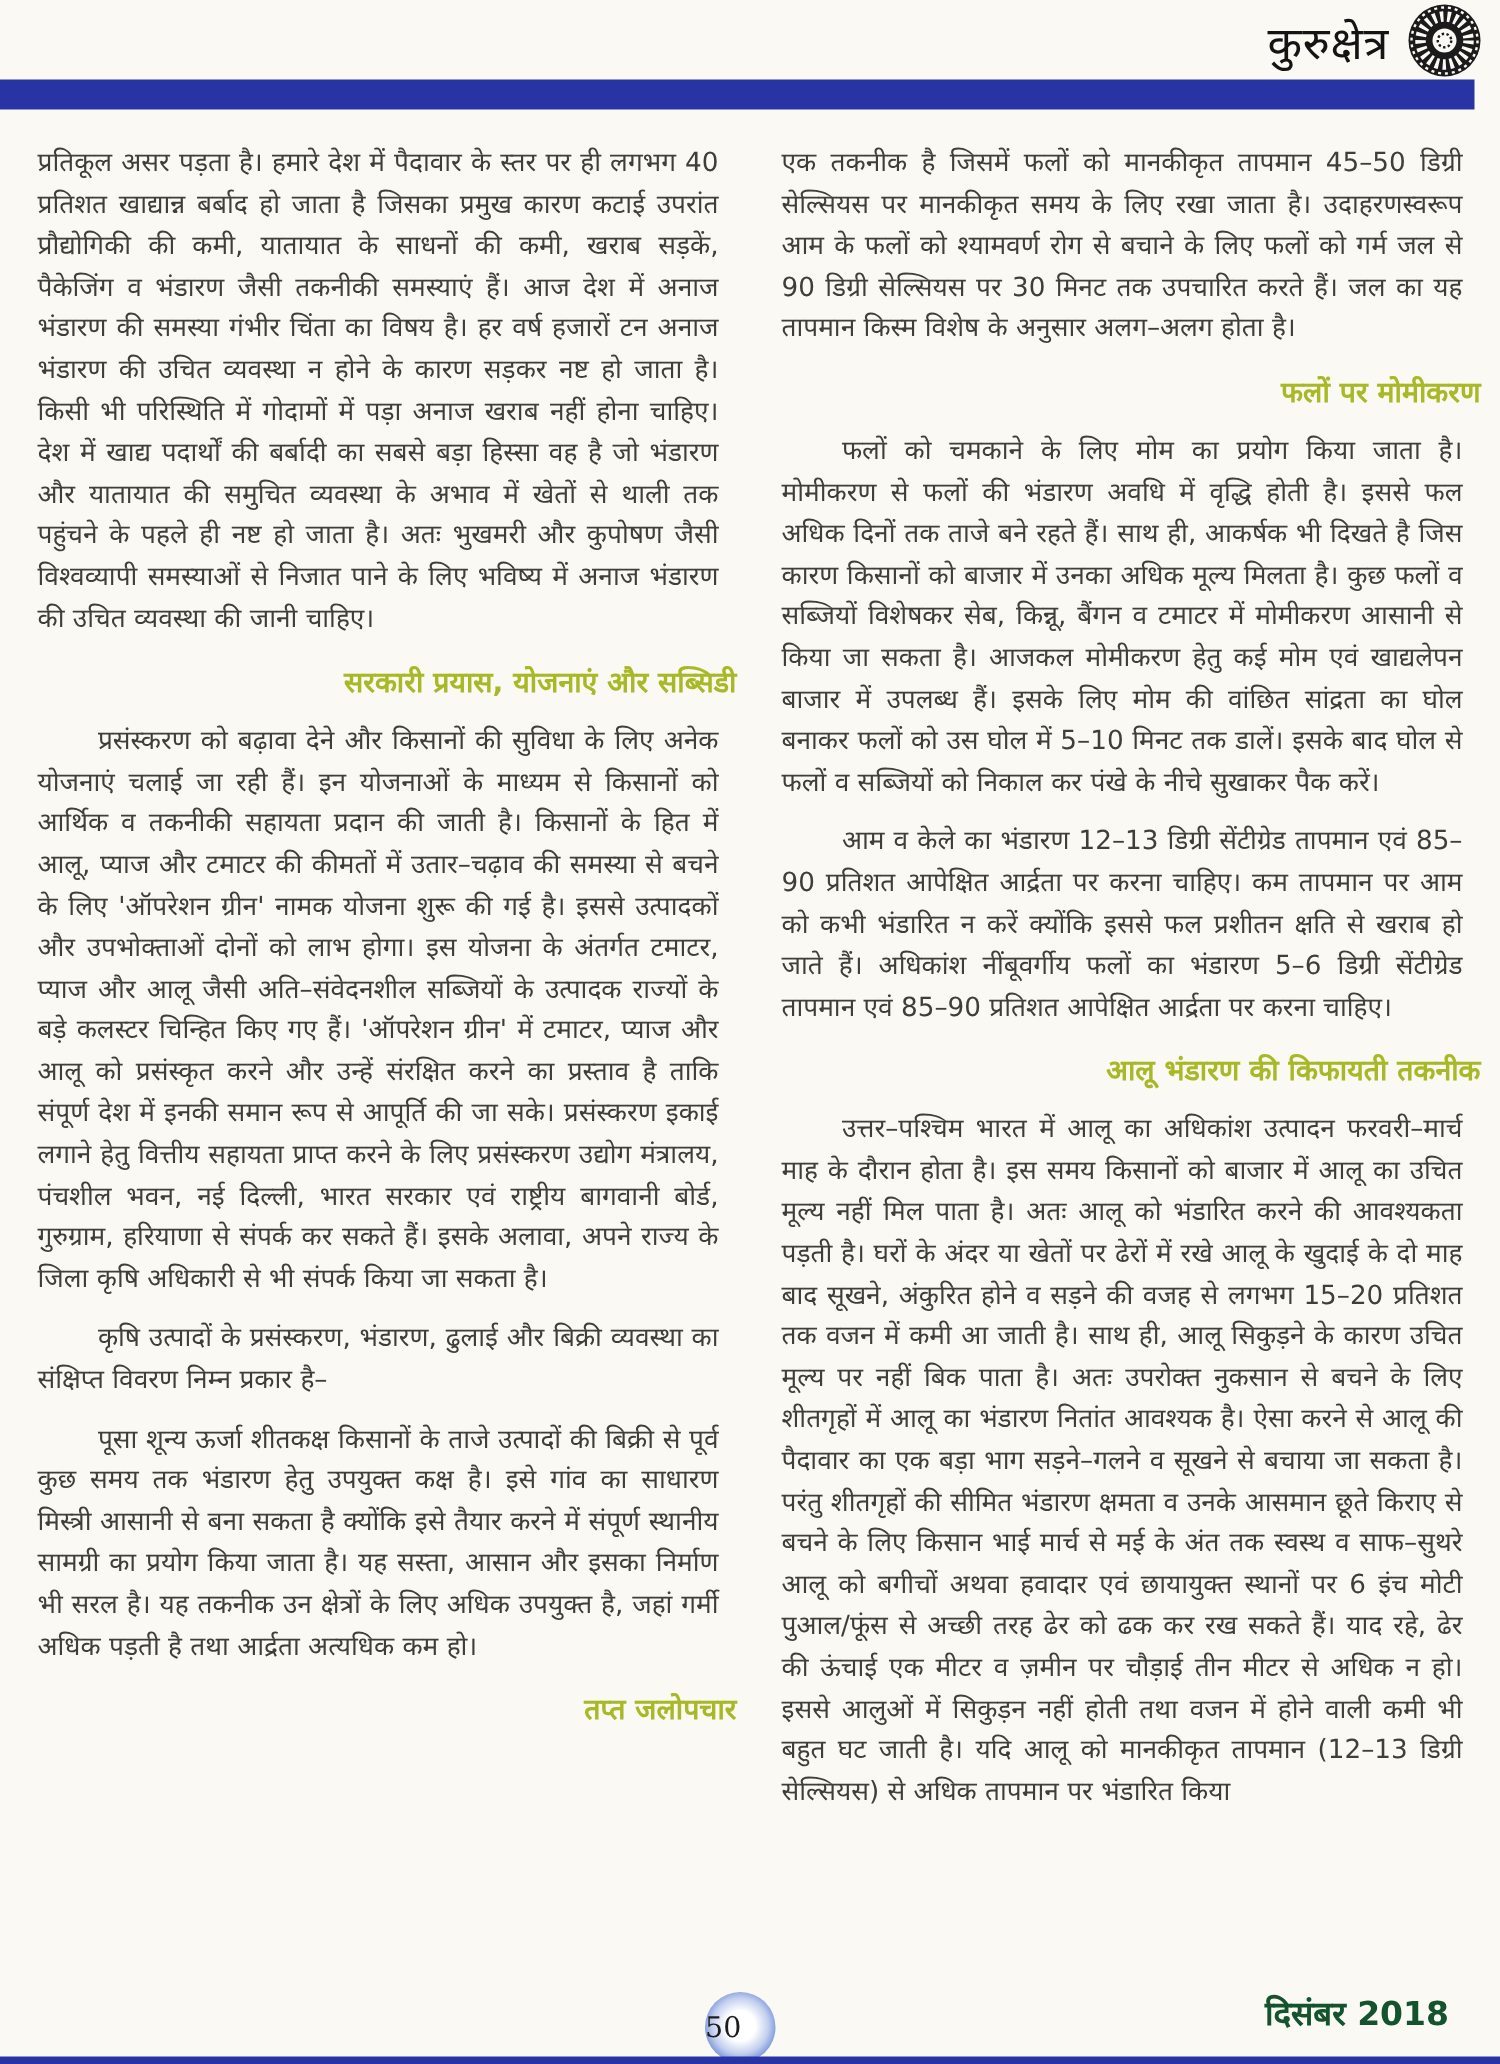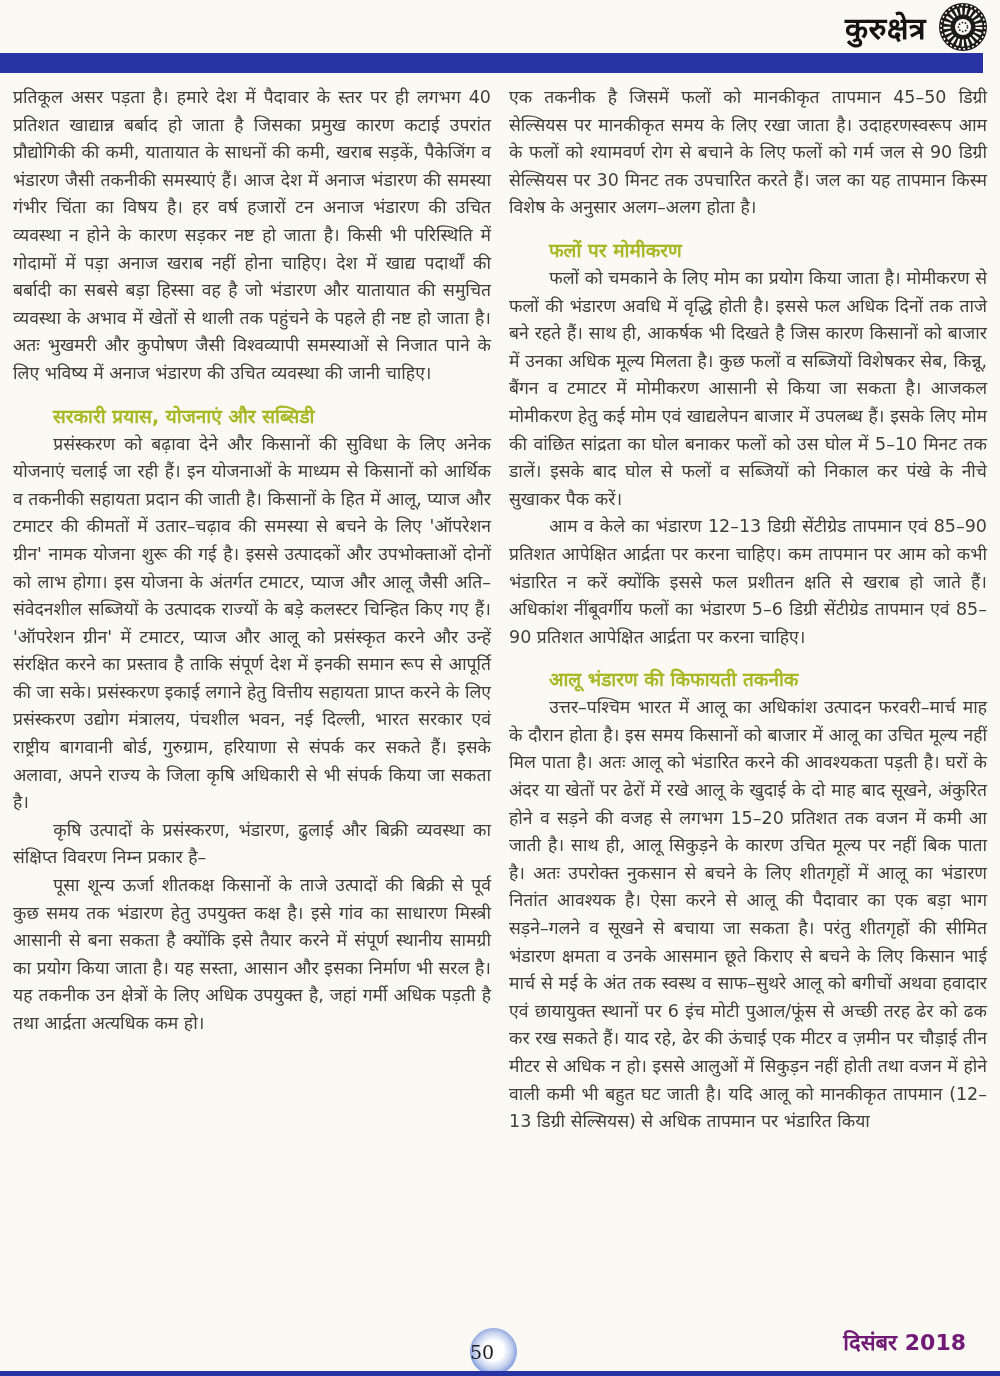--- a/index.html
+++ b/index.html
@@ -13,21 +13,21 @@
     width: 1000px; height: 1376px;
     background: #faf9f3;
     overflow: hidden;
   }
   
   .masthead {
     position: absolute; top: 2px; right: 12px;
     display: flex; align-items: center; gap: 12px;
   }
   .mag-title {
-    font-weight: bold; font-size: 30px; color: #141414;
+    font-weight: normal; font-size: 30px; color: #141414;
     letter-spacing: 0.5px;
   }
   .emblem { width: 50px; height: 50px; display: inline-block; }
   .blue-bar-top {
     position: absolute; top: 53px; left: 0;
     width: 983px; height: 20px;
     background: #2834a4;
   }
   .blue-bar-bottom {
     position: absolute; bottom: 0; left: 0;
@@ -39,46 +39,46 @@
     position: absolute; top: 84px; left: 13px; right: 13px;
     display: flex; gap: 18px;
   }
   .col {
     flex: 1;
     text-align: justify;
     color: #403e39;
     font-size: 17.5px;
     line-height: 27.6px;
   }
-  .para { margin: 0; text-indent: 2.3em; }
+  .para { margin: 12px; text-indent: 2.3em; }
   .para.no-indent { text-indent: 0; }
   .heading {
     margin: 15px 0 1px 0;
     font-size: 19px;
     line-height: 27px;
     font-weight: bold;
     color: #a9b827;
     text-indent: 2.1em;
-    text-align: left;
+    text-align: right;
   }
   
   .page-circle {
     position: absolute; left: 470px; top: 1328px;
     width: 47px; height: 47px; border-radius: 50%;
     background: radial-gradient(circle at 50% 48%,
       #ffffff 0%, #ffffff 30%, #c3cfee 55%, #5f7fd2 80%, #2d4cb4 100%);
     display: flex; align-items: center; justify-content: flex-start;
   }
   .page-circle span {
     font-family: "DejaVu Serif", serif;
     font-size: 19px; color: #1c1c1c;
   }
   .issue-date {
     position: absolute; right: 34px; top: 1326px;
-    font-size: 22px; font-weight: bold; color: #701a75;
+    font-size: 22px; font-weight: bold; color: #14532d;
   }
 </style>
 </head>
 <body>
 
 <div class="page">
 
   <div class="masthead">
     <span class="mag-title">कुरुक्षेत्र</span>
     <span class="emblem">
@@ -94,20 +94,21 @@
 
   <div class="blue-bar-top"></div>
 
   <main class="columns">
     <div class="col" id="col-left">
         <p class="para no-indent">प्रतिकूल असर पड़ता है। हमारे देश में पैदावार के स्तर पर ही लगभग 40 प्रतिशत खाद्यान्न बर्बाद हो जाता है जिसका प्रमुख कारण कटाई उपरांत प्रौद्योगिकी की कमी, यातायात के साधनों की कमी, खराब सड़कें, पैकेजिंग व भंडारण जैसी तकनीकी समस्याएं हैं। आज देश में अनाज भंडारण की समस्या गंभीर चिंता का विषय है। हर वर्ष हजारों टन अनाज भंडारण की उचित व्यवस्था न होने के कारण सड़कर नष्ट हो जाता है। किसी भी परिस्थिति में गोदामों में पड़ा अनाज खराब नहीं होना चाहिए। देश में खाद्य पदार्थों की बर्बादी का सबसे बड़ा हिस्सा वह है जो भंडारण और यातायात की समुचित व्यवस्था के अभाव में खेतों से थाली तक पहुंचने के पहले ही नष्ट हो जाता है। अतः भुखमरी और कुपोषण जैसी विश्वव्यापी समस्याओं से निजात पाने के लिए भविष्य में अनाज भंडारण की उचित व्यवस्था की जानी चाहिए।</p>
         <h3 class="heading">सरकारी प्रयास, योजनाएं और सब्सिडी</h3>
         <p class="para">प्रसंस्करण को बढ़ावा देने और किसानों की सुविधा के लिए अनेक योजनाएं चलाई जा रही हैं। इन योजनाओं के माध्यम से किसानों को आर्थिक व तकनीकी सहायता प्रदान की जाती है। किसानों के हित में आलू, प्याज और टमाटर की कीमतों में उतार–चढ़ाव की समस्या से बचने के लिए 'ऑपरेशन ग्रीन' नामक योजना शुरू की गई है। इससे उत्पादकों और उपभोक्ताओं दोनों को लाभ होगा। इस योजना के अंतर्गत टमाटर, प्याज और आलू जैसी अति–संवेदनशील सब्जियों के उत्पादक राज्यों के बड़े कलस्टर चिन्हित किए गए हैं। 'ऑपरेशन ग्रीन' में टमाटर, प्याज और आलू को प्रसंस्कृत करने और उन्हें संरक्षित करने का प्रस्ताव है ताकि संपूर्ण देश में इनकी समान रूप से आपूर्ति की जा सके। प्रसंस्करण इकाई लगाने हेतु वित्तीय सहायता प्राप्त करने के लिए प्रसंस्करण उद्योग मंत्रालय, पंचशील भवन, नई दिल्ली, भारत सरकार एवं राष्ट्रीय बागवानी बोर्ड, गुरुग्राम, हरियाणा से संपर्क कर सकते हैं। इसके अलावा, अपने राज्य के जिला कृषि अधिकारी से भी संपर्क किया जा सकता है।</p>
         <p class="para">कृषि उत्पादों के प्रसंस्करण, भंडारण, ढुलाई और बिक्री व्यवस्था का संक्षिप्त विवरण निम्न प्रकार है–</p>
         <p class="para">पूसा शून्य ऊर्जा शीतकक्ष किसानों के ताजे उत्पादों की बिक्री से पूर्व कुछ समय तक भंडारण हेतु उपयुक्त कक्ष है। इसे गांव का साधारण मिस्त्री आसानी से बना सकता है क्योंकि इसे तैयार करने में संपूर्ण स्थानीय सामग्री का प्रयोग किया जाता है। यह सस्ता, आसान और इसका निर्माण भी सरल है। यह तकनीक उन क्षेत्रों के लिए अधिक उपयुक्त है, जहां गर्मी अधिक पड़ती है तथा आर्द्रता अत्यधिक कम हो।</p>
+        <h3 class="heading">तप्त जलोपचार</h3>
       </div>
     <div class="col" id="col-right">
         <p class="para no-indent">एक तकनीक है जिसमें फलों को मानकीकृत तापमान 45–50 डिग्री सेल्सियस पर मानकीकृत समय के लिए रखा जाता है। उदाहरणस्वरूप आम के फलों को श्यामवर्ण रोग से बचाने के लिए फलों को गर्म जल से 90 डिग्री सेल्सियस पर 30 मिनट तक उपचारित करते हैं। जल का यह तापमान किस्म विशेष के अनुसार अलग–अलग होता है।</p>
         <h3 class="heading">फलों पर मोमीकरण</h3>
         <p class="para">फलों को चमकाने के लिए मोम का प्रयोग किया जाता है। मोमीकरण से फलों की भंडारण अवधि में वृद्धि होती है। इससे फल अधिक दिनों तक ताजे बने रहते हैं। साथ ही, आकर्षक भी दिखते है जिस कारण किसानों को बाजार में उनका अधिक मूल्य मिलता है। कुछ फलों व सब्जियों विशेषकर सेब, किन्नू, बैंगन व टमाटर में मोमीकरण आसानी से किया जा सकता है। आजकल मोमीकरण हेतु कई मोम एवं खाद्यलेपन बाजार में उपलब्ध हैं। इसके लिए मोम की वांछित सांद्रता का घोल बनाकर फलों को उस घोल में 5–10 मिनट तक डालें। इसके बाद घोल से फलों व सब्जियों को निकाल कर पंखे के नीचे सुखाकर पैक करें।</p>
         <p class="para">आम व केले का भंडारण 12–13 डिग्री सेंटीग्रेड तापमान एवं 85–90 प्रतिशत आपेक्षित आर्द्रता पर करना चाहिए। कम तापमान पर आम को कभी भंडारित न करें क्योंकि इससे फल प्रशीतन क्षति से खराब हो जाते हैं। अधिकांश नींबूवर्गीय फलों का भंडारण 5–6 डिग्री सेंटीग्रेड तापमान एवं 85–90 प्रतिशत आपेक्षित आर्द्रता पर करना चाहिए।</p>
         <h3 class="heading">आलू भंडारण की किफायती तकनीक</h3>
         <p class="para">उत्तर–पश्चिम भारत में आलू का अधिकांश उत्पादन फरवरी–मार्च माह के दौरान होता है। इस समय किसानों को बाजार में आलू का उचित मूल्य नहीं मिल पाता है। अतः आलू को भंडारित करने की आवश्यकता पड़ती है। घरों के अंदर या खेतों पर ढेरों में रखे आलू के खुदाई के दो माह बाद सूखने, अंकुरित होने व सड़ने की वजह से लगभग 15–20 प्रतिशत तक वजन में कमी आ जाती है। साथ ही, आलू सिकुड़ने के कारण उचित मूल्य पर नहीं बिक पाता है। अतः उपरोक्त नुकसान से बचने के लिए शीतगृहों में आलू का भंडारण नितांत आवश्यक है। ऐसा करने से आलू की पैदावार का एक बड़ा भाग सड़ने–गलने व सूखने से बचाया जा सकता है। परंतु शीतगृहों की सीमित भंडारण क्षमता व उनके आसमान छूते किराए से बचने के लिए किसान भाई मार्च से मई के अंत तक स्वस्थ व साफ–सुथरे आलू को बगीचों अथवा हवादार एवं छायायुक्त स्थानों पर 6 इंच मोटी पुआल/फूंस से अच्छी तरह ढेर को ढक कर रख सकते हैं। याद रहे, ढेर की ऊंचाई एक मीटर व ज़मीन पर चौड़ाई तीन मीटर से अधिक न हो। इससे आलुओं में सिकुड़न नहीं होती तथा वजन में होने वाली कमी भी बहुत घट जाती है। यदि आलू को मानकीकृत तापमान (12–13 डिग्री सेल्सियस) से अधिक तापमान पर भंडारित किया</p>
       </div>
   </main>

